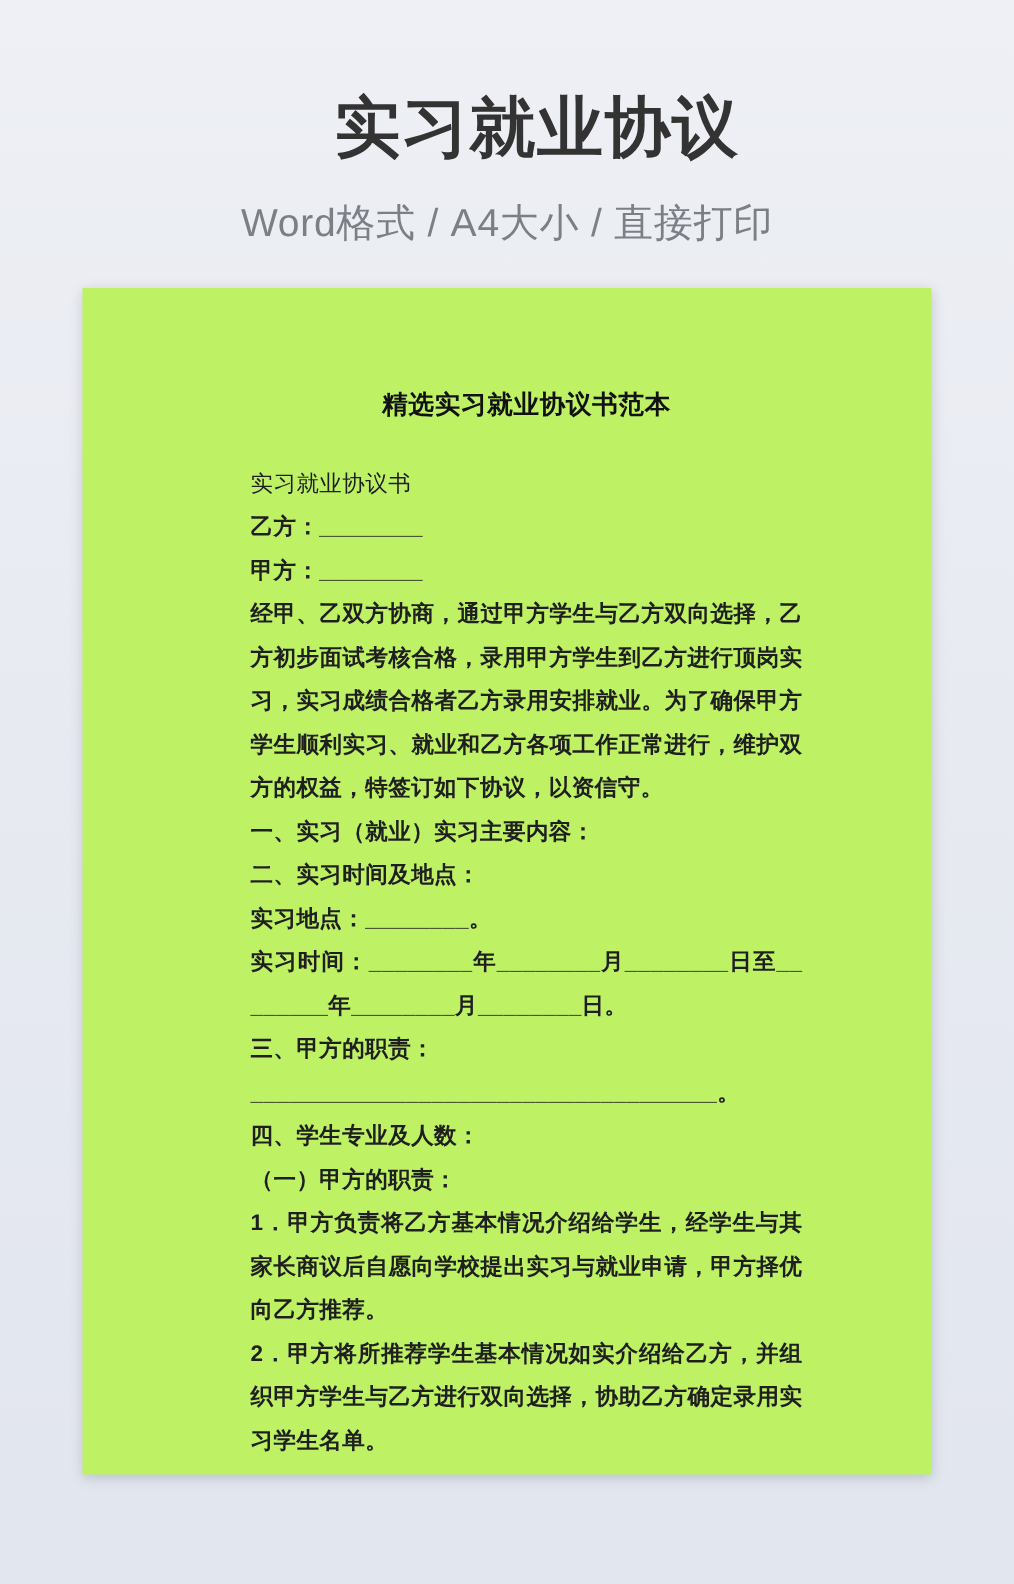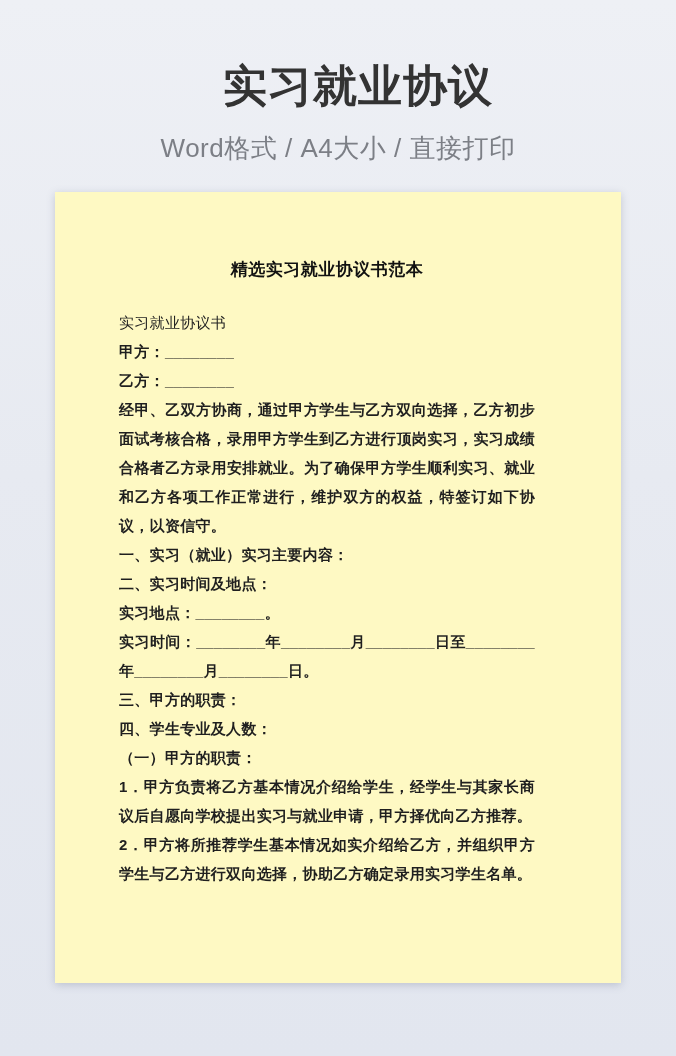--- a/index.html
+++ b/index.html
@@ -28,23 +28,23 @@
     font-size: 26px;
     line-height: 1.1;
     font-weight: 400;
     color: #7c7f86;
     letter-spacing: 0.5px;
   }
   .page {
     width: 566px;
     height: 791px;
     margin: 29px auto 0 auto;
-    background: #fef9c3;
+    background: #bef264;
     box-shadow: 0 2px 8px rgba(90, 100, 125, 0.28);
-    padding: 66px 86px 0 64px;
+    padding: 66px 86px 0 112px;
   }
   .doc-title {
     text-align: center;
     font-size: 17px;
     line-height: 24px;
     font-weight: 700;
     color: #111111;
     margin-bottom: 26px;
     letter-spacing: 0.5px;
   }
@@ -66,26 +66,27 @@
 
 <header class="hero">
   <div class="hero-title">实习就业协议</div>
   <div class="hero-subtitle">Word格式 / A4大小 / 直接打印</div>
 </header>
 
 <section class="page">
   <h1 class="doc-title">精选实习就业协议书范本</h1>
   <div class="doc-body">
     <p class="p-regular">实习就业协议书</p>
+    <p>乙方：________</p>
     <p>甲方：________</p>
-    <p>乙方：________</p>
     <p>经甲、乙双方协商，通过甲方学生与乙方双向选择，乙方初步面试考核合格，录用甲方学生到乙方进行顶岗实习，实习成绩合格者乙方录用安排就业。为了确保甲方学生顺利实习、就业和乙方各项工作正常进行，维护双方的权益，特签订如下协议，以资信守。</p>
     <p>一、实习（就业）实习主要内容：</p>
     <p>二、实习时间及地点：</p>
     <p>实习地点：________。</p>
     <p>实习时间：________年________月________日至________年________月________日。</p>
     <p>三、甲方的职责：</p>
+    <p>____________________________________。</p>
     <p>四、学生专业及人数：</p>
     <p>（一）甲方的职责：</p>
     <p>1．甲方负责将乙方基本情况介绍给学生，经学生与其家长商议后自愿向学校提出实习与就业申请，甲方择优向乙方推荐。</p>
     <p>2．甲方将所推荐学生基本情况如实介绍给乙方，并组织甲方学生与乙方进行双向选择，协助乙方确定录用实习学生名单。</p>
   </div>
 </section>
 
 </body></html>

